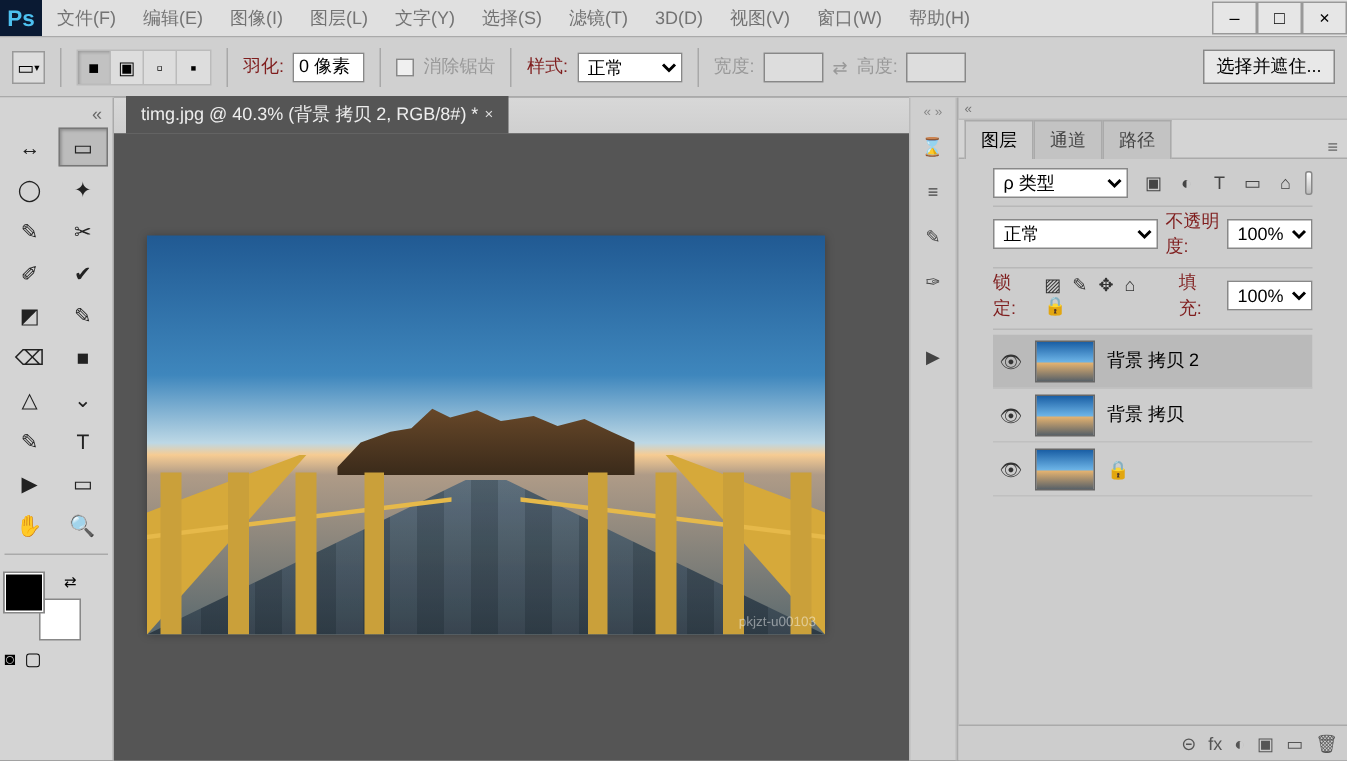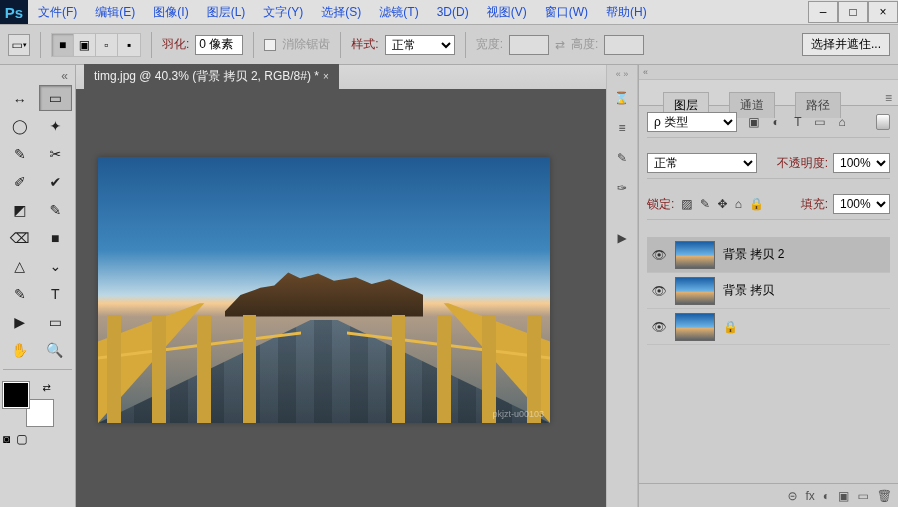--- a/index.html
+++ b/index.html
@@ -2,21 +2,21 @@
 <html><head>
 <meta charset="utf-8">
 <style>
 * { margin: 0; padding: 0; box-sizing: border-box; font-family: "Microsoft YaHei", "SimSun", sans-serif; font-size: 12px; user-select: none; }
 body { background: #d0d0d0; width: 898px; height: 507px; overflow: hidden; position: relative; }
 
 
 .menubar { height: 25px; background: #e0e0e0; display: flex; align-items: stretch; border-bottom: 1px solid #aaa; }
 .ps-logo { width: 28px; height: 100%; background: #0a1a33; color: #4dc1f0; font-weight: bold; font-size: 15px; display: flex; align-items: center; justify-content: center; }
 .menu-items { display: flex; align-items: center; padding-left: 6px; gap: 10px; }
-.menu-item { color: #1d4ed8; cursor: pointer; padding: 3px 4px; }
+.menu-item { color: #737373; cursor: pointer; padding: 3px 4px; }
 .win-controls { margin-left: auto; display: flex; align-items: center; gap: 0; }
 .win-btn { width: 30px; height: 22px; border: 1px solid #999; display: flex; align-items: center; justify-content: center; cursor: pointer; background: #e6e6e6; }
 
 
 .options-bar { height: 40px; background: #d0d0d0; display: flex; align-items: center; padding: 0 8px; gap: 6px; border-bottom: 1px solid #aaa; }
 .opt-icon { width: 22px; height: 22px; border: 1px solid #999; display:flex; align-items:center; justify-content:center; cursor:pointer; background:#ddd;}
 .opt-icon.active { background:#c2c2c2; border:1px solid #666; box-shadow: inset 1px 1px 2px rgba(0,0,0,.2);}
 .opt-group { display:flex; border:1px solid #bbb; }
 .opt-group .opt-icon { border:none; border-right:1px solid #bbb; }
 .opt-group .opt-icon:last-child{border-right:none;}
@@ -80,24 +80,24 @@
 .watermark{position:absolute; right:6px; bottom:4px; font-size:9px; color:rgba(255,255,255,.45);}
 
 
 .mid-col{width:32px; background:#cfcfcf; border-left:1px solid #bbb; border-right:1px solid #bbb; display:flex; flex-direction:column; align-items:center; padding-top:4px; gap:8px;}
 .mid-col .hdr{font-size:9px; color:#888;}
 .mid-icon{width:22px; height:22px; display:flex; align-items:center; justify-content:center; cursor:pointer; color:#444;}
 
 
 .right-col{width:260px; background:#cdcdcd; border-left:1px solid #aaa; display:flex; flex-direction:column;}
 .panel-tabs{height:26px; background:#d4d4d4; display:flex; align-items:flex-end; border-bottom:1px solid #aaa; padding-left:4px; gap:0;}
-.ptab{padding:4px 10px; background:#c3c3c3; border:1px solid #aaa; border-bottom:none; color:#444; cursor:pointer; position:relative; top:13px;margin-left:20px;}
+.ptab{padding:4px 10px; background:#c3c3c3; border:1px solid #aaa; border-bottom:none; color:#444; cursor:pointer; position:relative; top:1px;}
 .ptab.active{background:#cdcdcd; color:#000;}
 .panel-menu{margin-left:auto; padding:0 6px; cursor:pointer; color:#666;}
-.panel-body{flex:1; padding:6px 8px; display:flex; flex-direction:column; gap:15px; position:relative;}
+.panel-body{flex:1; padding:6px 23px; display:flex; flex-direction:column; gap:1px; position:relative;}
 .row{display:flex; align-items:center; gap:5px;}
 .fltr-row{border-bottom:1px solid #b8b8b8; padding-bottom:5px;}
 .sel-wide{flex:0 0 90px; height:20px; border:1px solid #888; background:#fff; padding:0 2px;}
 .sel-narrow{flex:0 0 55px; height:20px; border:1px solid #888; background:#fff; padding:0 2px;}
 .filter-icons{display:flex; gap:6px; margin-left:4px; color:#444;}
 .filter-icons span{cursor:pointer; width:16px; text-align:center;}
 .lock-row,.blend-row{font-size:11px; color:#333; border-bottom:1px solid #b8b8b8; padding-bottom:5px;}
 .lock-icons span{margin:0 2px; cursor:pointer;}
 .layer-list{flex:1; margin-top:2px; overflow:auto;}
 .layer-row{display:flex; align-items:center; height:36px; gap:8px; padding:0 4px; border-bottom:1px solid #c0c0c0; cursor:pointer;}

